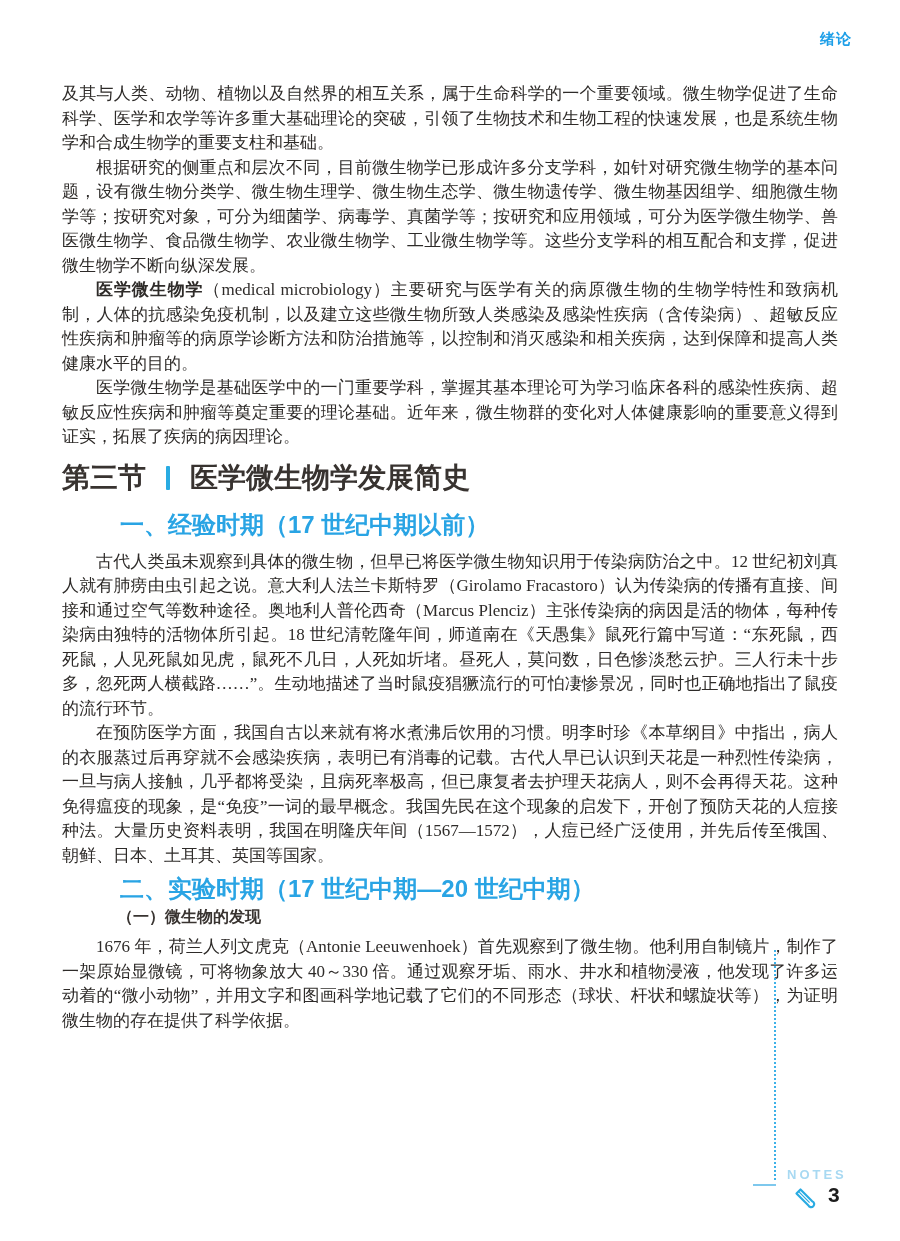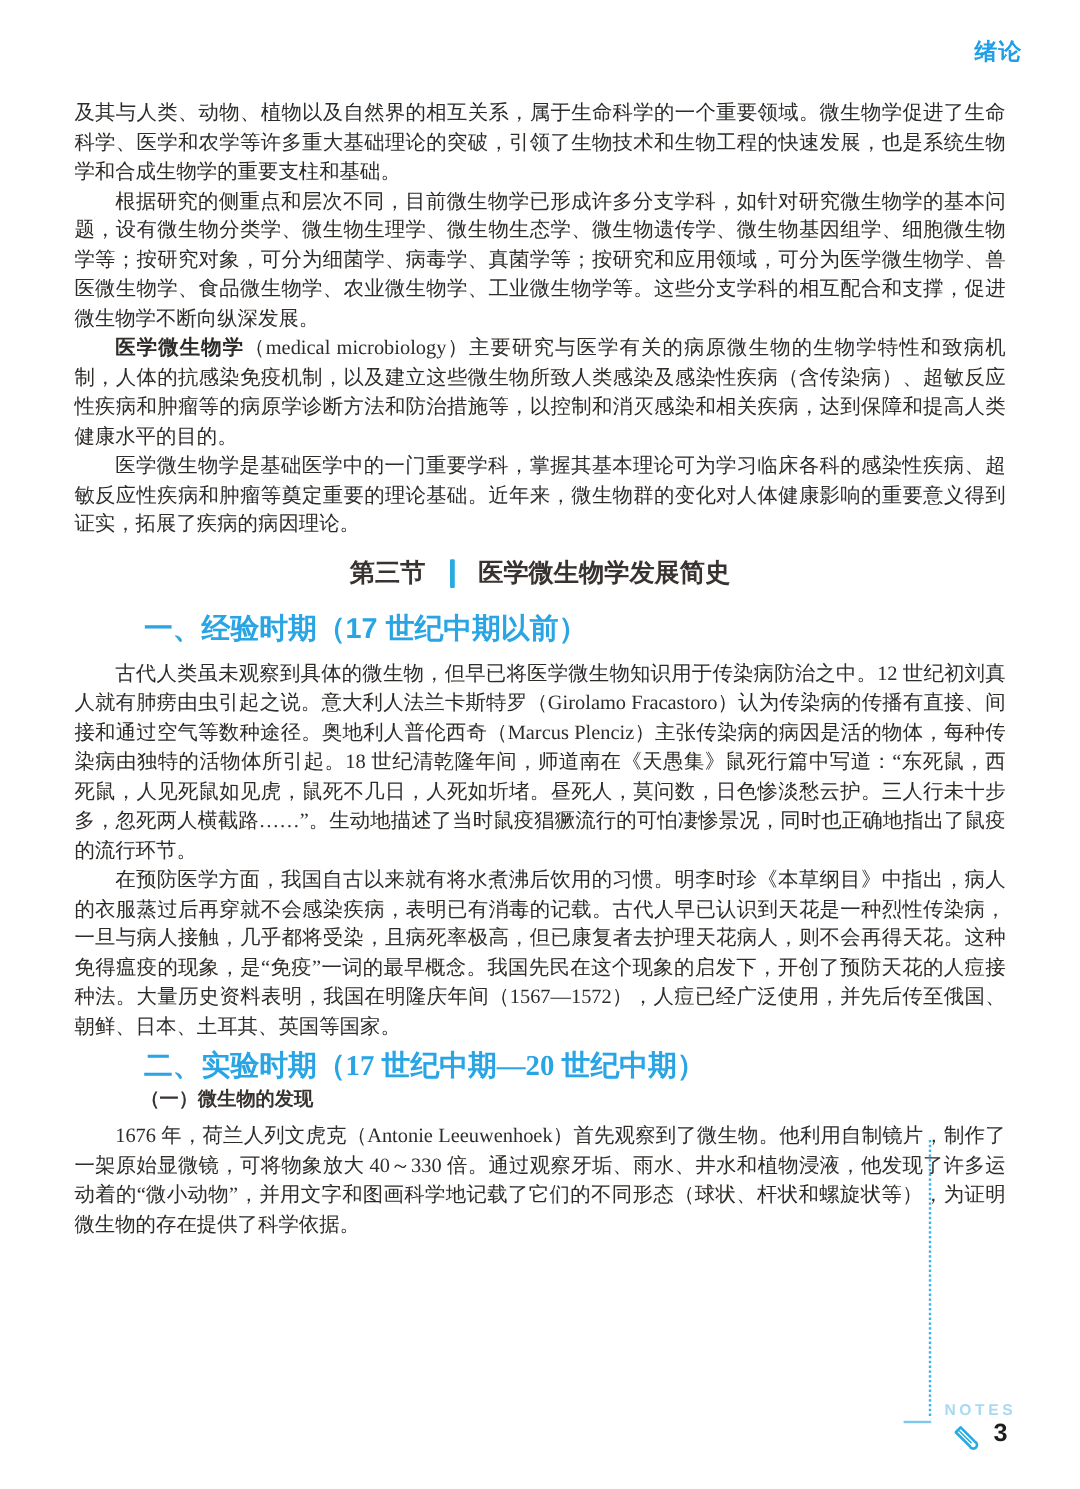--- a/index.html
+++ b/index.html
@@ -11,21 +11,21 @@
     overflow: hidden;
     font-family: "Liberation Serif", "DejaVu Serif", serif;
     color: #2e2b29;
   }
   .header-label {
     position: absolute;
     top: 30px;
     right: 48px;
     font-family: "Liberation Sans", sans-serif;
     font-weight: bold;
-    font-size: 19px;
+    font-size: 15px;
     letter-spacing: 1px;
     color: #1e9fe8;
   }
   .content {
     position: absolute;
     left: 62px;
     top: 82px;
     width: 776px;
     font-size: 17px;
     line-height: 24.5px;
@@ -33,48 +33,47 @@
     text-justify: inter-ideograph;
   }
   p.body-para { margin: 0; text-indent: 2em; }
   p.body-para.no-indent { text-indent: 0; }
   .bold-lead {
     font-family: "Liberation Sans", sans-serif;
     font-weight: bold;
   }
   .section-heading {
     display: flex;
-    justify-content: center;
     align-items: center;
     gap: 20px;
     margin: 13px 0 20px 0;
     font-family: "Liberation Sans", sans-serif;
     font-weight: bold;
-    font-size: 21px;
+    font-size: 28px;
     line-height: 30px;
     color: #383330;
     text-indent: 0;
   }
   .section-bar {
     width: 4px;
     height: 24px;
     background: #29abe2;
     border-radius: 1px;
   }
   .sub-heading {
     margin: 14px 0 13px 0;
     padding-left: 58px;
     font-family: "Liberation Sans", sans-serif;
     font-weight: bold;
     font-size: 24px;
     line-height: 24px;
     color: #29a4e4;
     text-align: left;
   }
-  .sub-heading.tight { margin: 9px 0 4px 0; font-family: Liberation Serif, serif; }
+  .sub-heading.tight { margin: 9px 0 4px 0; }
   .minor-heading {
     margin: 0 0 6px 0;
     padding-left: 55px;
     font-family: "Liberation Sans", sans-serif;
     font-weight: bold;
     font-size: 16px;
     line-height: 24px;
     color: #383330;
     text-align: left;
   }

